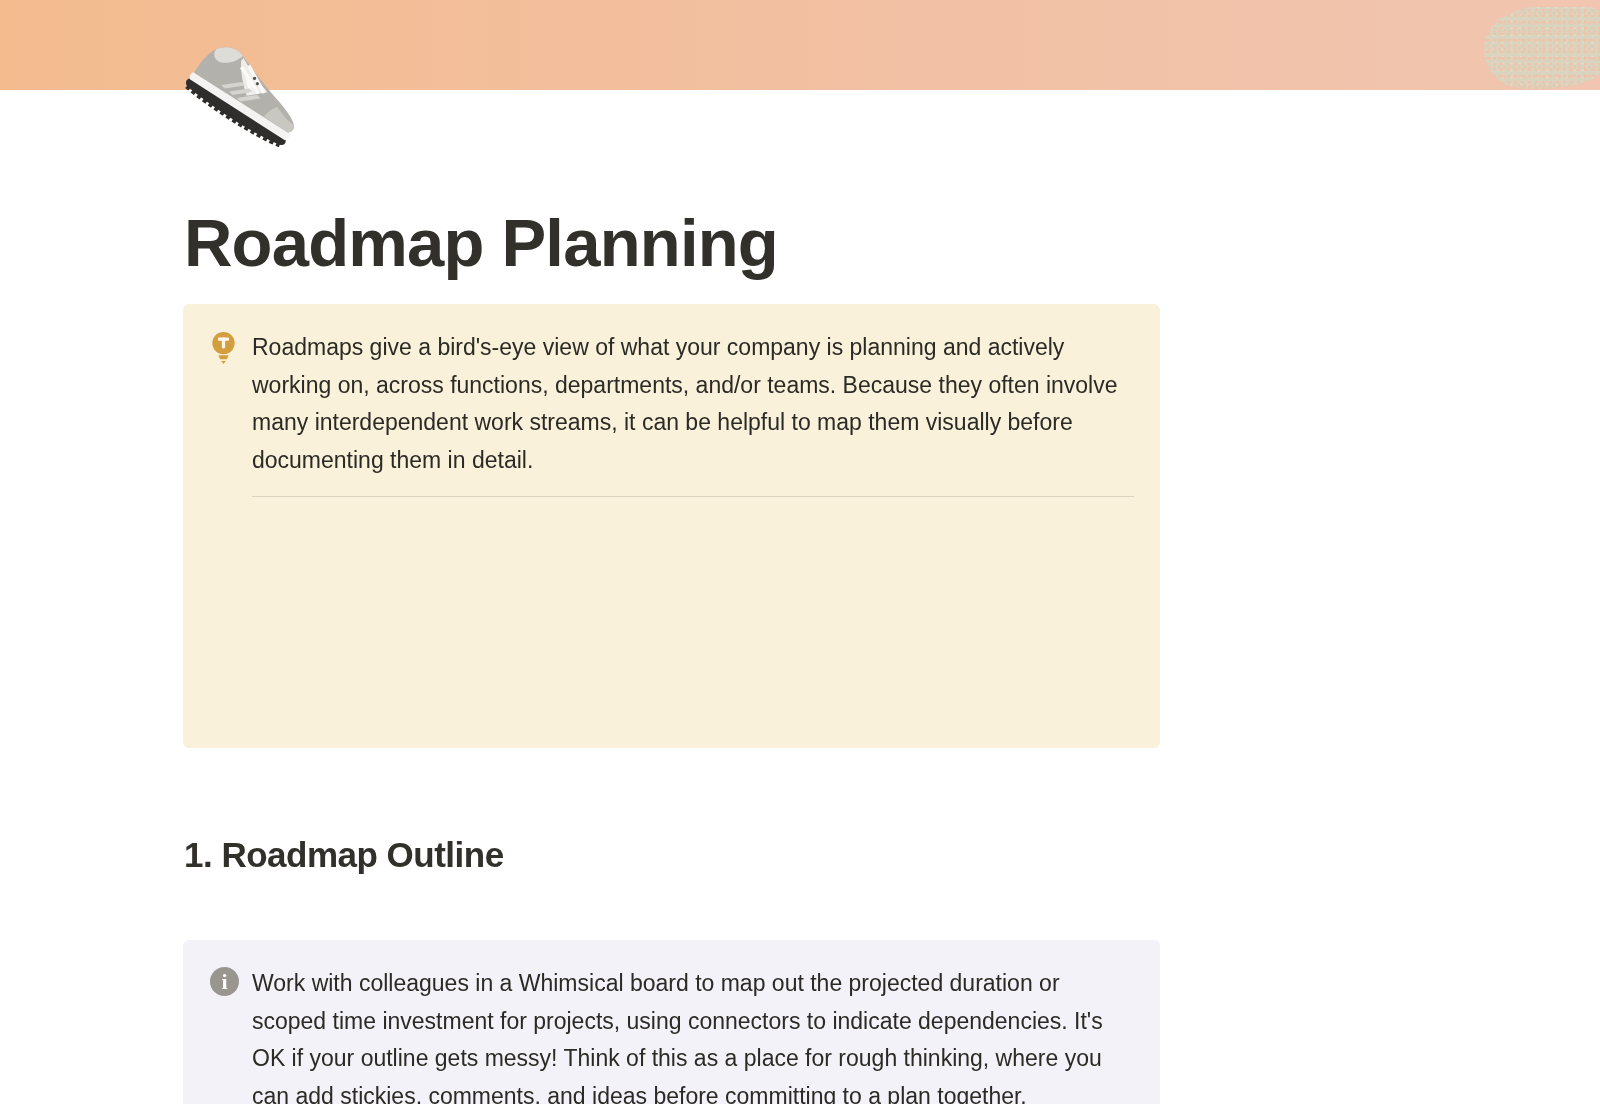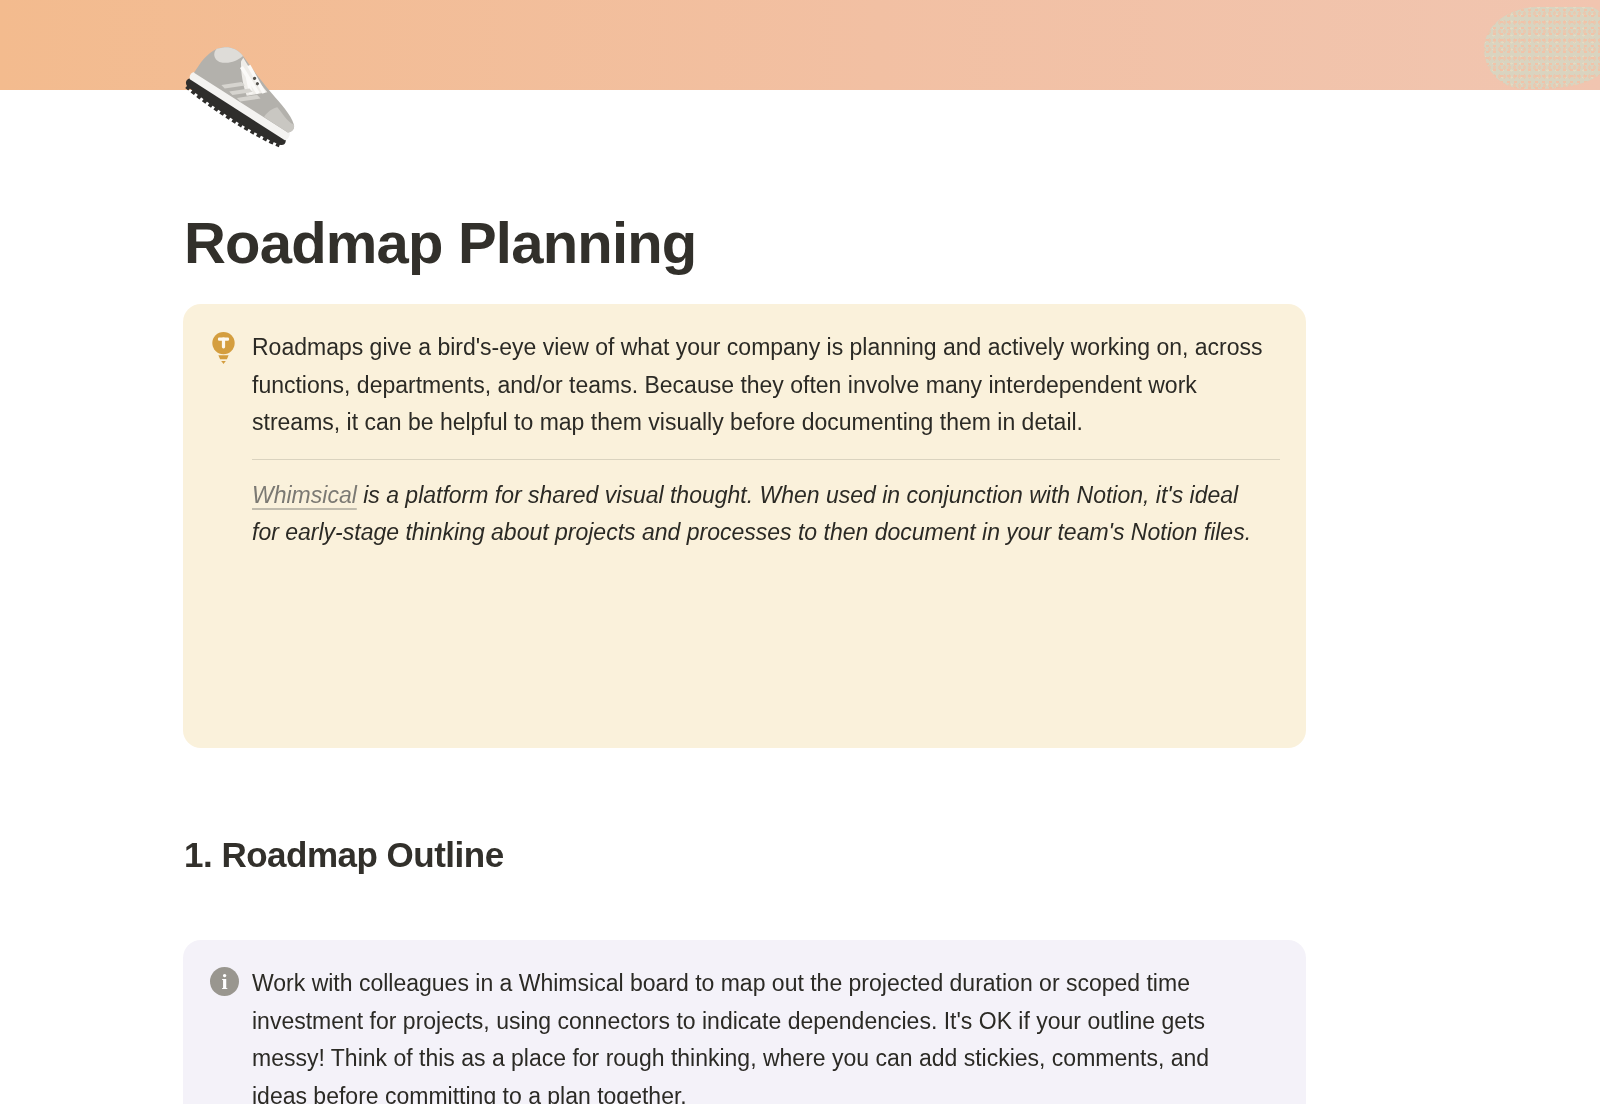--- a/index.html
+++ b/index.html
@@ -56,35 +56,35 @@
     height: 130px;
     cursor: pointer;
   }
   .page-icon svg { overflow: visible; }
 
   .page-title {
     position: absolute;
     left: 1px;
     top: 210px;
     margin: 0;
-    font-size: 58px;
+    font-size: 67px;
     line-height: 66px;
     font-weight: 700;
     letter-spacing: -0.8px;
     color: #32302b;
     white-space: nowrap;
   }
 
   
   .callout {
     position: absolute;
     left: 0;
-    width: 1123px;
+    width: 977px;
     box-sizing: border-box;
-    border-radius: 18px;
+    border-radius: 6px;
     display: flex;
     align-items: flex-start;
     padding: 25px 26px 28px 27px;
   }
   .callout-yellow {
     top: 304px;
     height: 444px;
     background: #faf1db;
   }
   .callout-purple {
@@ -201,21 +201,20 @@
         <circle cx="15" cy="13.5" r="12.5" fill="#d49e3f"></circle>
         <path d="M9.3,27.2 h11.4 l-1.9,4.4 h-7.6 Z" fill="#d49e3f"></path>
         <path d="M12.4,33.4 h5.2 l-2.6,3.6 Z" fill="#d49e3f"></path>
         <rect x="8.8" y="7.4" width="12.4" height="3.5" rx="1.4" fill="#fdf8ee"></rect>
         <rect x="13.2" y="7.4" width="3.6" height="12.2" rx="1.6" fill="#fdf8ee"></rect>
       </svg>
     </div>
     <div class="callout-body">
       <p>Roadmaps give a bird's-eye view of what your company is planning and actively working on, across functions, departments, and/or teams. Because they often involve many interdependent work streams, it can be helpful to map them visually before documenting them in detail.</p>
       <hr class="callout-divider">
-      <p class="note"><a>Whimsical</a><span> is a platform for shared visual thought. When used in conjunction with Notion, it's ideal for early-stage thinking about projects and processes to then document in your team's Notion files.</span></p>
     </div>
   </div>
 
   <h2 class="section-heading">1. Roadmap Outline</h2>
 
   <div class="callout callout-purple">
     <div class="callout-icon">
       <span class="info-circle">i</span>
     </div>
     <div class="callout-body">

